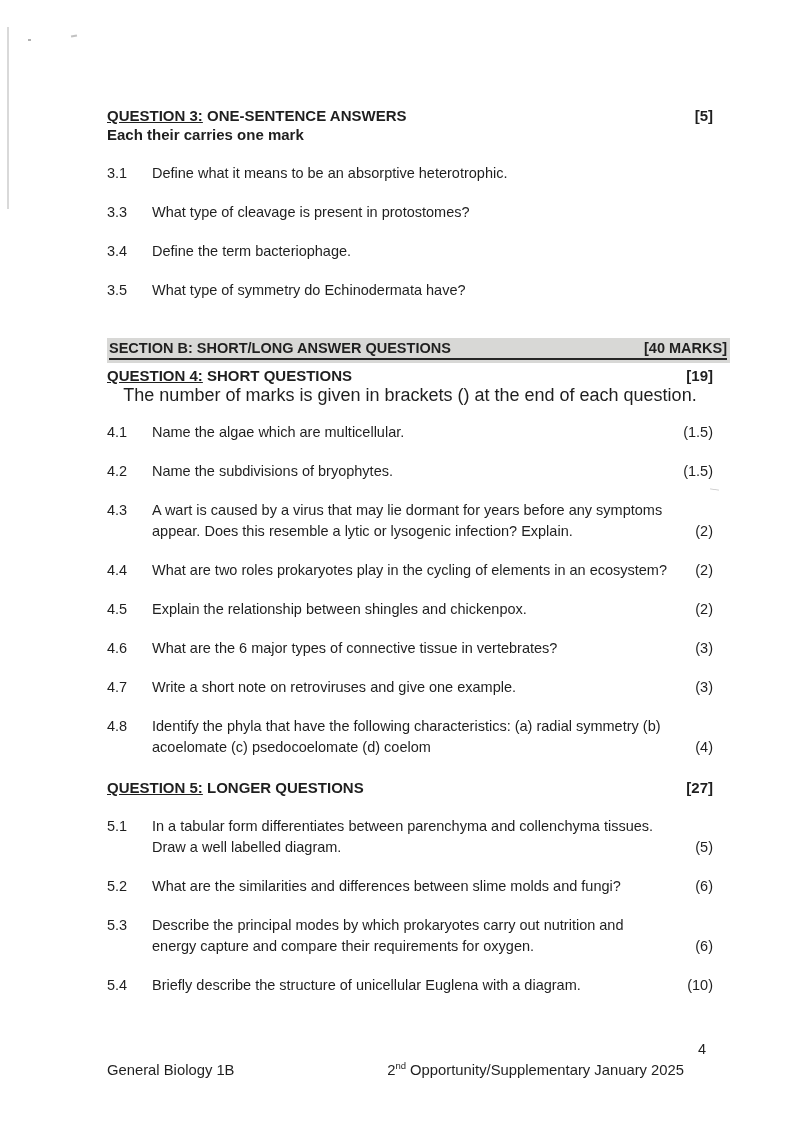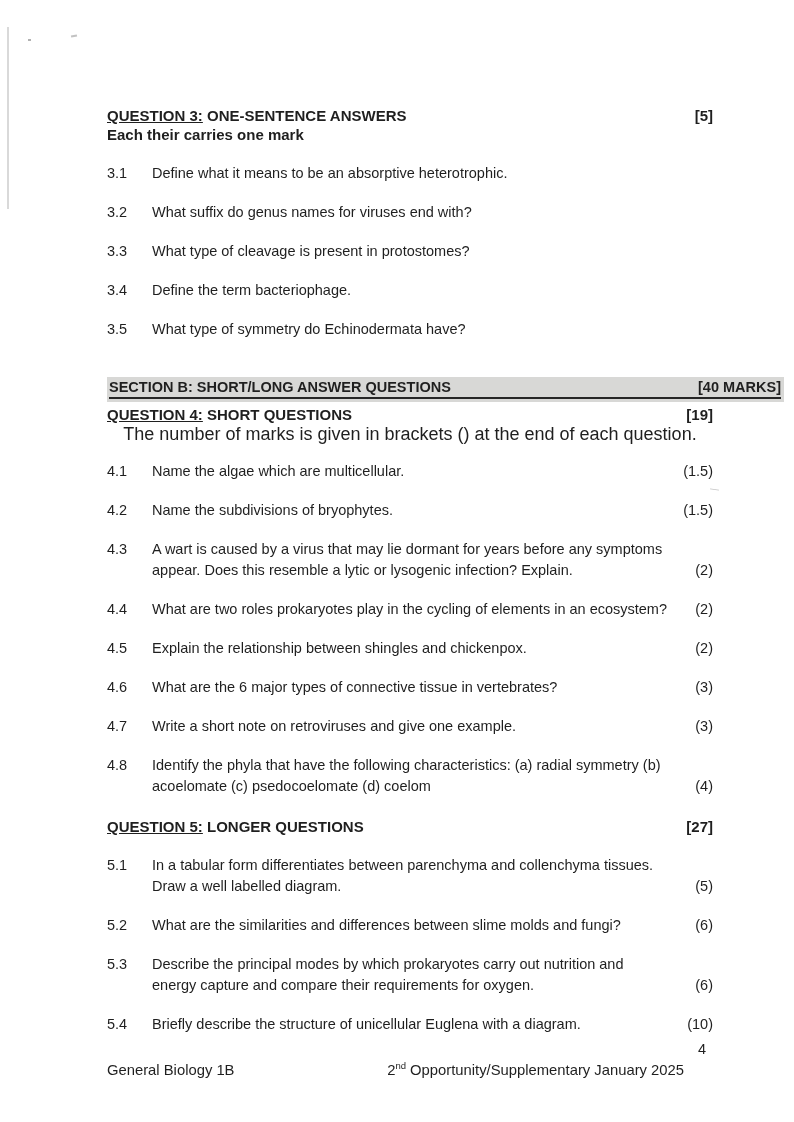--- a/index.html
+++ b/index.html
@@ -25,21 +25,21 @@
   .items { margin-top: 19px; }
   .qrow {
     display: flex;
     font-size: 14.5px; line-height: 21px;
     margin-bottom: 18px;
   }
   .qnum { width: 45px; flex: 0 0 45px; }
   .qtext { flex: 1 1 auto; padding-right: 6px; }
   .qmarks { flex: 0 0 40px; text-align: right; align-self: flex-end; }
   .section-bar {
-    width: 677px;
+    width: 623px;
     background: var(--bar-bg, #d8d8d6);
     margin-top: 37px;
     padding: 2px 3px 3px 2px;
   }
   .section-bar-inner {
     display: flex; justify-content: space-between;
     border-bottom: 2px solid #262626;
     font-weight: bold; font-size: 14.5px; line-height: 17px;
     padding-bottom: 1px;
   }
@@ -95,24 +95,20 @@
     <div>[5]</div>
   </div>
   <div class="subtitle">Each their carries one mark</div>
 
   <div class="items">
     <div class="qrow">
       <div class="qnum">3.1</div>
       <div class="qtext">Define what it means to be an absorptive heterotrophic.</div>
     </div>
     <div class="qrow">
-      <div class="qnum">3.2</div>
-      <div class="qtext">What suffix do genus names for viruses end with?</div>
-    </div>
-    <div class="qrow">
       <div class="qnum">3.3</div>
       <div class="qtext">What type of cleavage is present in protostomes?</div>
     </div>
     <div class="qrow">
       <div class="qnum">3.4</div>
       <div class="qtext">Define the term bacteriophage.</div>
     </div>
     <div class="qrow">
       <div class="qnum">3.5</div>
       <div class="qtext">What type of symmetry do Echinodermata have?</div>

